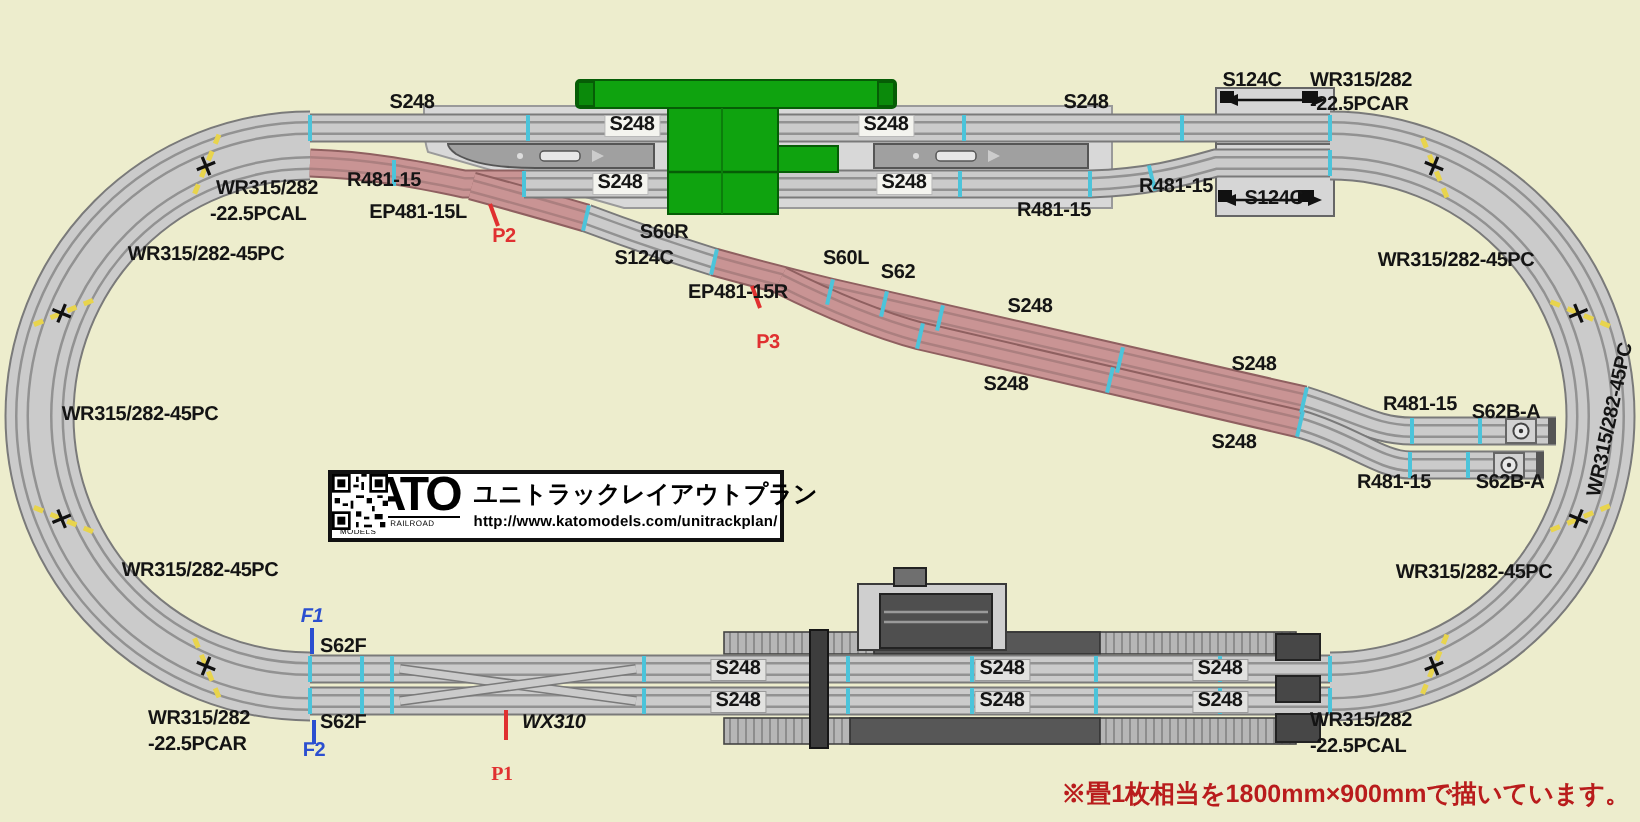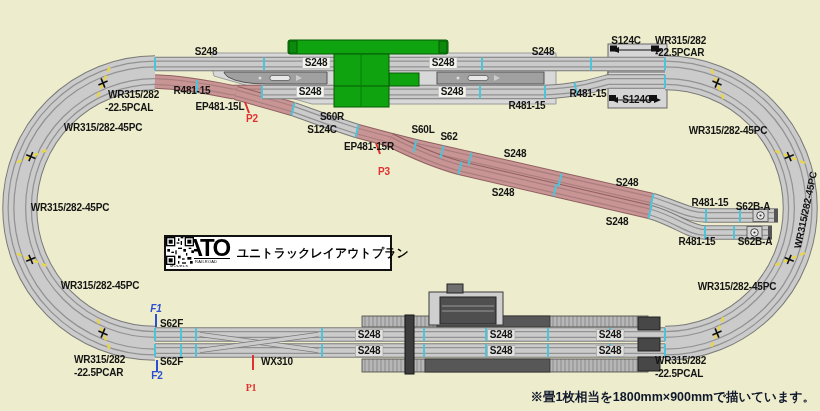--- a/index.html
+++ b/index.html
@@ -8,21 +8,21 @@
   .stage svg{position:absolute;left:0;top:0}
   #labels .lbl{position:absolute;font:bold 10px "Liberation Sans",sans-serif;color:#141414;
                letter-spacing:-0.2px;line-height:10px;white-space:nowrap;
                transform:translate(-50%,-50%)}
   #labels .lbl.al{transform:translate(0,-50%)}
   #labels .lbl.bgw{background:#f4f4ef;padding:0 2px;box-shadow:0 0 0 .5px #b9b9b9}
   #labels .lbl.bgg{background:#e2e2e0;padding:0 2px;box-shadow:0 0 0 .5px #9a9a9a}
   .size-label{position:absolute;left:176px;top:203px;font-size:15.5px;color:#2b2b2b;
               letter-spacing:.3px;white-space:nowrap}
   .footnote{position:absolute;right:5px;top:389px;font-size:12.5px;font-weight:bold;
-            color:#0f172a;white-space:nowrap}
+            color:#b91c1c;white-space:nowrap}
   .kato-box{position:absolute;left:164px;top:235px;width:228px;height:36px;background:#fff;
             border:2px solid #111;box-sizing:border-box;display:flex;align-items:center;
             padding:1px 4px;gap:7px}
   .kato-word{font-weight:bold;font-size:24px;line-height:20px;letter-spacing:-1.5px;color:#000}
   .kato-sub{font-size:4px;line-height:4px;color:#000;letter-spacing:.2px;border-top:1px solid #000;padding-top:1px}
   .kato-texts{display:flex;flex-direction:column;justify-content:center;gap:3px;flex:1}
   .kato-title{font-weight:bold;font-size:12px;line-height:13px;color:#000;white-space:nowrap}
   .kato-url{font-size:7.5px;line-height:8px;color:#000;font-weight:bold;letter-spacing:.1px;white-space:nowrap}
   .qr{flex:0 0 auto}
 </style>
@@ -367,21 +367,21 @@
       <div class="lbl al" style="left: 655px; top: 361px;">WR315/282</div>
       <div class="lbl al" style="left: 655px; top: 374px;">-22.5PCAL</div>
       <div class="lbl al" style="left: 74px; top: 360px;">WR315/282</div>
       <div class="lbl al" style="left: 74px; top: 373px;">-22.5PCAR</div>
       <div class="lbl" style="left: 100px; top: 286px;">WR315/282-45PC</div>
       <div class="lbl" style="left: 70px; top: 208px;">WR315/282-45PC</div>
       <div class="lbl" style="left: 103px; top: 128px;">WR315/282-45PC</div>
       <div class="lbl al" style="left: 108px; top: 95px;">WR315/282</div>
       <div class="lbl al" style="left: 105px; top: 108px;">-22.5PCAL</div>
       <div class="lbl" style="left: 192px; top: 91px;">R481-15</div>
-      <div class="lbl" style="left: 220px; top: 107px;">EP481-15L</div>
+      <div class="lbl" style="left: 209px; top: 107px;">EP481-15L</div>
       <div class="lbl" style="left: 252px; top: 119px; color: rgb(224, 48, 48);">P2</div>
       <div class="lbl" style="left: 284px; top: 117px; margin-left: 48px;">S60R</div>
       <div class="lbl" style="left: 322px; top: 130px;">S124C</div>
       <div class="lbl" style="left: 353px; top: 147px; padding-left: 32px;">EP481-15R</div>
       <div class="lbl" style="left: 384px; top: 172px; color: rgb(224, 48, 48);">P3</div>
       <div class="lbl" style="left: 423px; top: 130px;">S60L</div>
       <div class="lbl" style="left: 449px; top: 137px;">S62</div>
       <div class="lbl" style="left: 527px; top: 106px;">R481-15</div>
       <div class="lbl" style="left: 588px; top: 94px;">R481-15</div>
       <div class="lbl" style="left: 637px; top: 100px;">S124C</div>
@@ -390,40 +390,41 @@
       <div class="lbl" style="left: 503px; top: 193px;">S248</div>
       <div class="lbl" style="left: 617px; top: 222px;">S248</div>
       <div class="lbl" style="left: 710px; top: 203px;">R481-15</div>
       <div class="lbl" style="left: 753px; top: 207px;">S62B-A</div>
       <div class="lbl" style="left: 697px; top: 242px;">R481-15</div>
       <div class="lbl" style="left: 755px; top: 242px;">S62B-A</div>
       <div class="lbl" style="left: 156px; top: 309px; color: rgb(43, 79, 208); font-style: italic;">F1</div>
       <div class="lbl al" style="left: 160px; top: 324px;">S62F</div>
       <div class="lbl al" style="left: 160px; top: 362px;">S62F</div>
       <div class="lbl" style="left: 157px; top: 376px; color: rgb(43, 79, 208);">F2</div>
-      <div class="lbl al" style="left: 261px; top: 362px;">WX310</div>
+      <div class="lbl al" style="left: 261px; top: 362px; font-style: italic;">WX310</div>
       <div class="lbl" style="left: 251px; top: 388px; color: rgb(224, 48, 48); font-family: Liberation Serif, serif;">P1</div>
       <div class="lbl bgw" style="left: 310px; top: 92px;">S248</div>
       <div class="lbl bgw" style="left: 452px; top: 92px;">S248</div>
       <div class="lbl bgg" style="left: 369px; top: 335px;">S248</div>
       <div class="lbl bgg" style="left: 501px; top: 335px;">S248</div>
       <div class="lbl bgg" style="left: 610px; top: 335px;">S248</div>
       <div class="lbl bgg" style="left: 369px; top: 351px;">S248</div>
       <div class="lbl bgg" style="left: 501px; top: 351px;">S248</div>
       <div class="lbl bgg" style="left: 610px; top: 351px;">S248</div>
     </div>
 
 
   <div class="kato-box">
     <div class="kato-brand">
       <div class="kato-word">KATO</div>
       <div class="kato-sub">PRECISION RAILROAD MODELS</div>
     </div>
     <div class="kato-texts">
       <div class="kato-title">ユニトラックレイアウトプラン</div>
+      <div class="kato-url">http://www.katomodels.com/unitrackplan/</div>
     </div>
     <svg class="qr" width="28" height="28" viewBox="0 0 21 21">
       <rect width="21" height="21" fill="#fff"></rect>
       <g fill="#000">
         <rect x="0" y="0" width="7" height="7"></rect>
           <rect x="14" y="0" width="7" height="7"></rect>
           <rect x="0" y="14" width="7" height="7"></rect>
         <rect x="1" y="1" width="5" height="5" fill="#fff"></rect>
           <rect x="15" y="1" width="5" height="5" fill="#fff"></rect>
           <rect x="1" y="15" width="5" height="5" fill="#fff"></rect>

